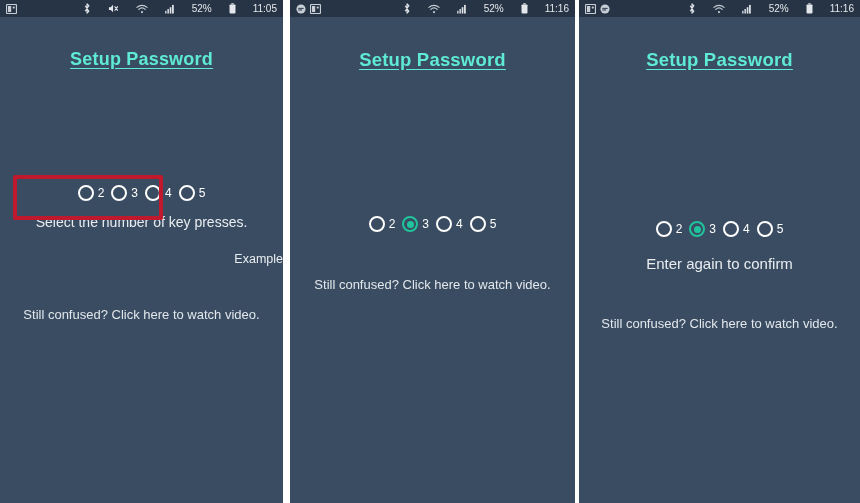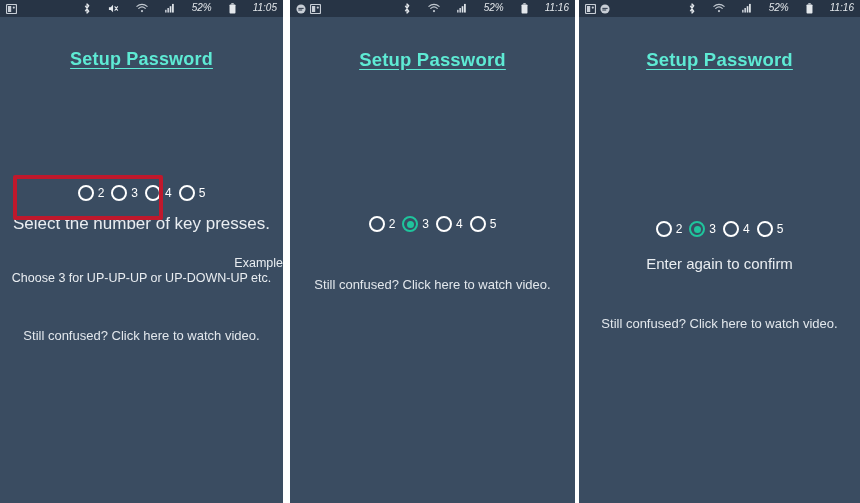--- a/index.html
+++ b/index.html
@@ -42,23 +42,22 @@
     box-sizing: border-box;
   }
   .sb-left {
     display: flex;
     align-items: center;
     gap: 4px;
     flex: 1;
   }
   .sb-right {
     display: flex;
-    align-items: flex-start;
+    align-items: flex-end;
     gap: 17px;
-    font-style: italic;
   }
   .sb-ico {
     display: inline-block;
     color: #c8ced6;
     line-height: 1;
   }
   .sb-text {
     color: #e4e8ec;
     font-size: 10px;
     line-height: 1;
@@ -131,21 +130,21 @@
     position: absolute;
     border: 4px solid #c0182c;
     border-radius: 2px;
     pointer-events: none;
   }
 
   
   .caption {
     text-align: center;
     color: #e9edf1;
-    font-size: 17px;
+    font-size: 14px;
     line-height: 1.35;
   }
   .example-head {
     text-align: right;
     color: #e9edf1;
     font-size: 12.5px;
     margin-top: 20px;
   }
   .example-line {
     text-align: center;
@@ -238,21 +237,20 @@
         <div class="radio-item">
           <span class="radio"></span>
           <span class="radio-label">5</span>
         </div>
       </div>
     </div>
 
     <div class="caption">Select the number of key presses.</div>
 
     <div class="example-head">Example</div>
-    <div class="example-line">Choose 3 for UP-UP-UP or UP-DOWN-UP etc.</div>
 
     <div class="link" style="margin-top:41px;">Still confused? Click here to watch video.</div>
   </div>
 
   <div class="gap"></div>
 
   <div class="phone p2">
 
     <div class="statusbar">
       <div class="sb-left">

